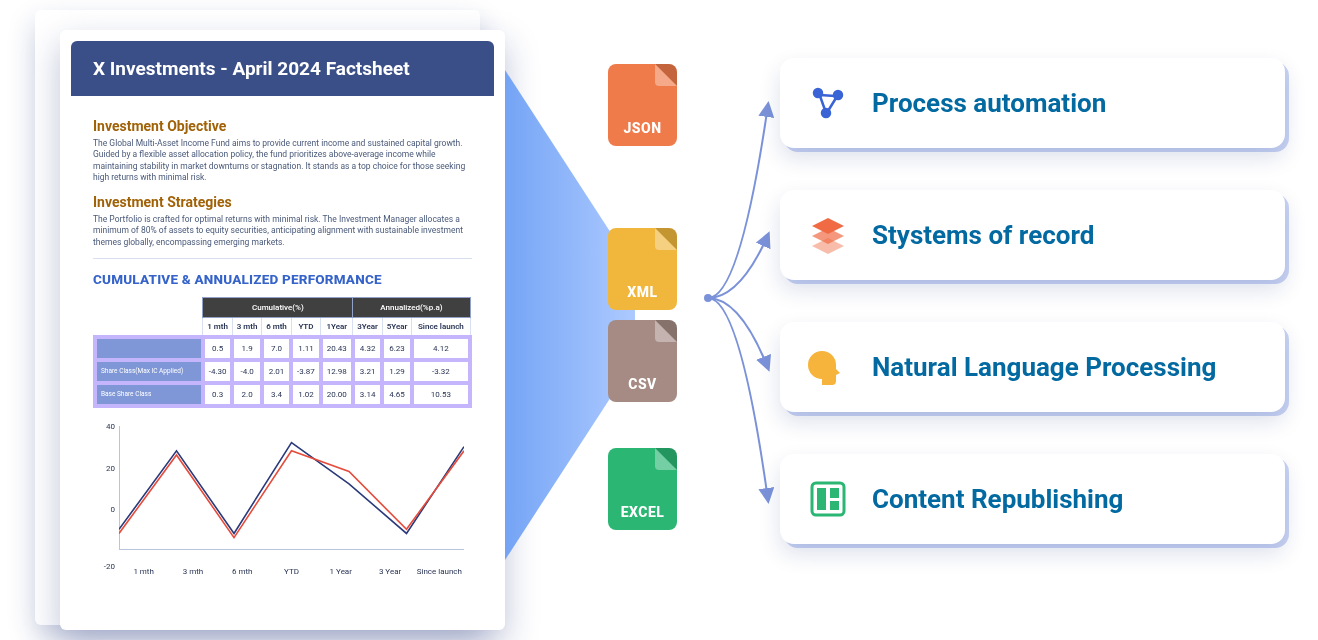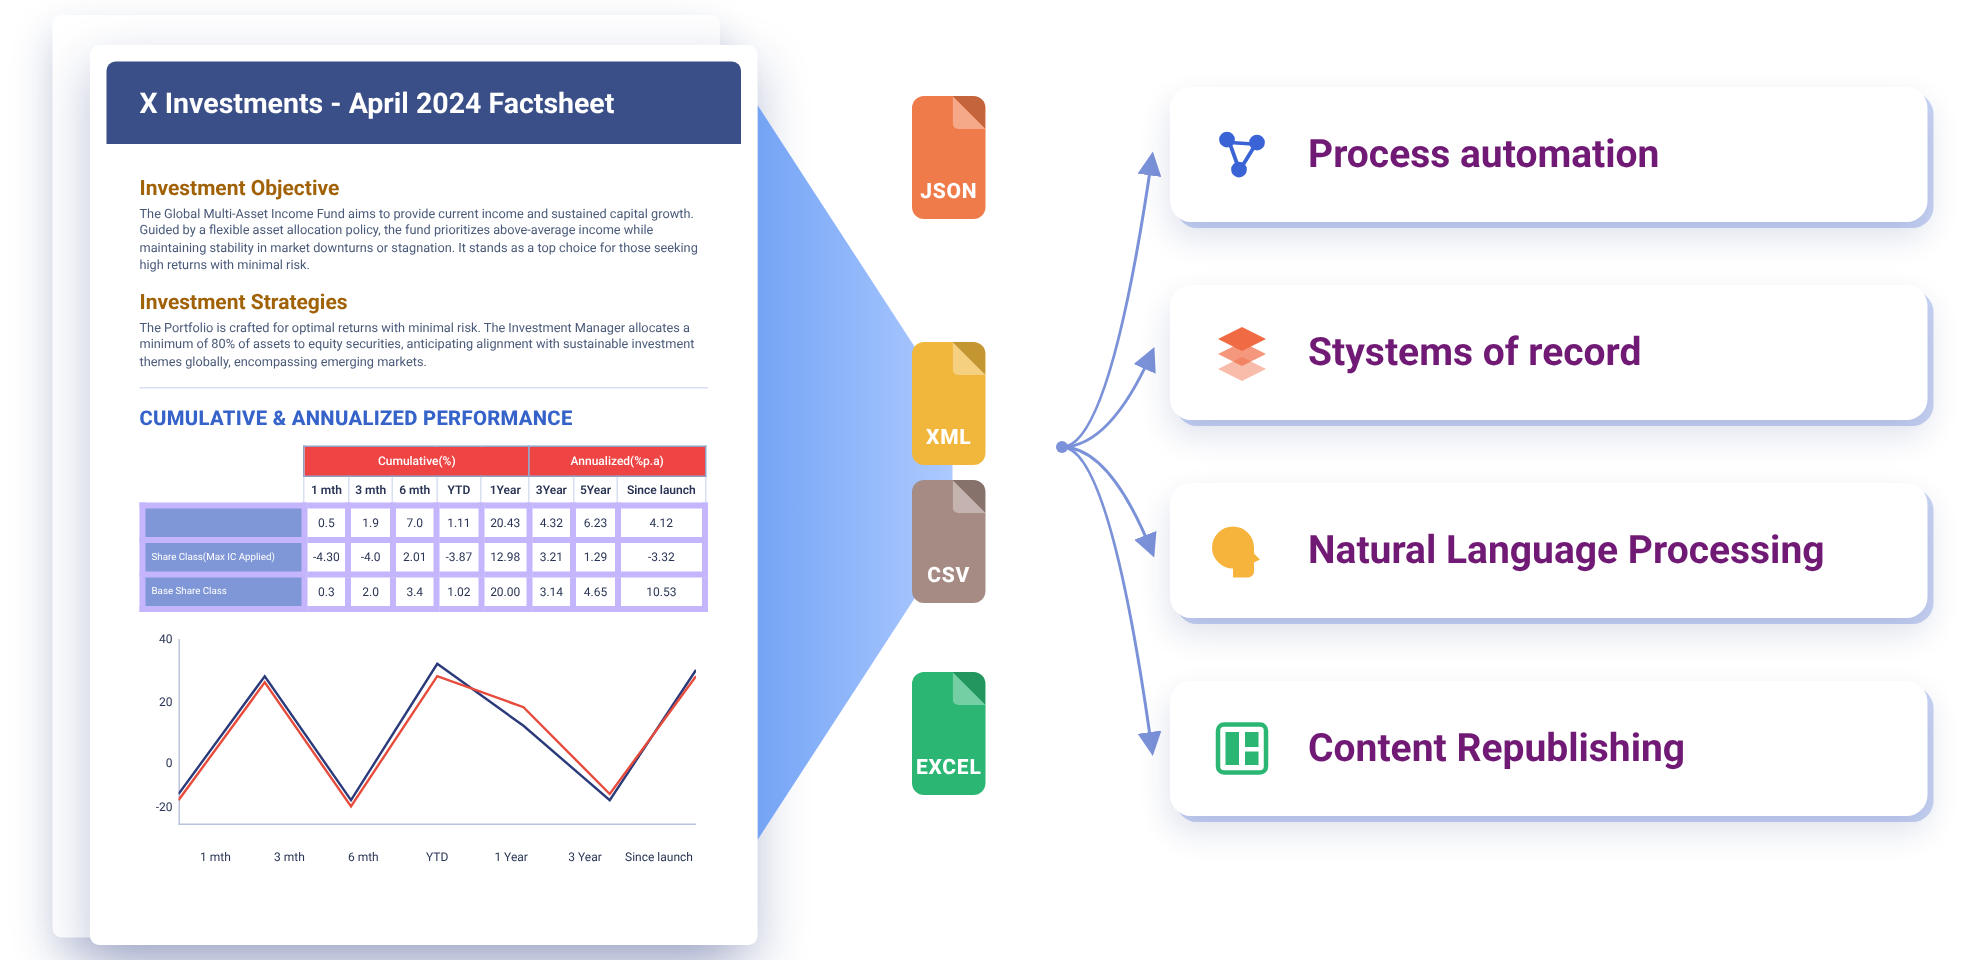--- a/index.html
+++ b/index.html
@@ -58,21 +58,21 @@
 .divider { border: 0; border-top: 1px solid #d7dff0; margin: 10px 0 12px; }
 .perf-h {
   color: #3563c9;
   font-weight: 800;
   font-size: 13.5px;
   letter-spacing: 0.2px;
   margin-bottom: 10px;
 }
 .tbl { width: 100%; border-collapse: collapse; font-size: 8px; }
 .tbl th.group {
-  background: #ef4444;
+  background: #404040;
   color: #fff;
   font-weight: 500;
   padding: 5px 0;
   border: 1px solid #92a1c8;
 }
 .tbl th.col {
   background: #fff;
   color: #2a3555;
   font-weight: 600;
   padding: 4px 2px;
@@ -100,21 +100,21 @@
 .chart-ytick { position:absolute; left:0; width:22px; text-align:right; font-size:8px; color:#2a3555; transform:translateY(-50%);}
 .chart-xlabels { position:absolute; left:26px; right:8px; bottom:0; display:flex; justify-content:space-between;}
 .chart-xlabels span { font-size:8px; color:#2a3555; flex:1; text-align:center;}
 svg.chart-lines { position:absolute; left:26px; top:0; right:8px; bottom:26px; width:calc(100% - 34px); height:calc(100% - 26px);}
 
 
 .funnel { position:absolute; left:505px; top:70px; width:290px; height:490px; pointer-events:none;}
 .connector { position:absolute; left:700px; top:50px; width:80px; height:530px; pointer-events:none;}
 
 
-.file { position:absolute; width:49px; height:82px; border-radius:8px; }
+.file { position:absolute; width:69px; height:82px; border-radius:8px; }
 .file .fold { position:absolute; top:0; right:0; width:22px; height:22px; background:rgba(0,0,0,0.18); border-top-right-radius:8px; clip-path: polygon(0 0, 100% 100%, 100% 0);}
 .file .fold2{ position:absolute; top:0; right:0; width:22px; height:22px; background:rgba(255,255,255,0.35); clip-path: polygon(0 0, 100% 100%, 0 100%); border-bottom-left-radius:4px;}
 .file-label{ position:absolute; bottom:10px; left:0; right:0; text-align:center; color:#fff; font-weight:800; font-size:14px; letter-spacing:0.5px;}
 .file.json{ background:#f07b4a; left:608px; top:64px;}
 .file.xml { background:#f0b73c; left:608px; top:192px;margin-top:36px;}
 .file.csv { background:#a58b83; left:608px; top:320px;}
 .file.excel{ background:#2bb673; left:608px; top:448px;}
 
 
 .rcard {
@@ -124,21 +124,21 @@
   height: 90px;
   background:#fff;
   border-radius:14px;
   box-shadow: 0 10px 22px rgba(24,44,120,0.14), 4px 4px 0 #c9d4f4;
   display:flex;
   align-items:center;
   gap:22px;
   padding:0 26px;
 }
 .rcard .icn{ width:44px; height:44px; display:flex; align-items:center; justify-content:center; }
-.rcard .txt{ font-size:26px; font-weight:700; color:#701a75; white-space:nowrap;}
+.rcard .txt{ font-size:26px; font-weight:700; color:#0369a1; white-space:nowrap;}
 .rcard.c1{ top:58px; }
 .rcard.c2{ top:190px; }
 .rcard.c3{ top:322px; }
 .rcard.c4{ top:454px; }
 
 </style>
 </head>
 <body>
 
 <div class="doc-shadow"></div>
@@ -207,21 +207,21 @@
             <td>3.14</td>
             <td>4.65</td>
             <td>10.53</td>
           </tr>
         </tbody>
     </table>
 
     <div class="chart-box">
       <div class="chart-axis"></div>
       <div id="yticks">
-          <div class="chart-ytick" style="top: 112px;">-20</div>
+          <div class="chart-ytick" style="top: 140px;">-20</div>
           <div class="chart-ytick" style="top: 82.6667px;">0</div>
           <div class="chart-ytick" style="top: 41.3333px;">20</div>
           <div class="chart-ytick" style="top: 0px;">40</div>
         </div>
       <svg class="chart-lines" id="chartsvg" viewBox="0 0 100 100" preserveAspectRatio="none">
           <polyline points="0,83.33333333333334 16.666666666666664,20 33.33333333333333,86.66666666666667 50,13.333333333333334 66.66666666666666,46.666666666666664 83.33333333333334,86.66666666666667 100,16.666666666666664" fill="none" stroke="#2a3a7a" stroke-width="1.6" vector-effect="non-scaling-stroke"></polyline>
           <polyline points="0,86.66666666666667 16.666666666666664,23.333333333333332 33.33333333333333,90 50,20 66.66666666666666,36.666666666666664 83.33333333333334,83.33333333333334 100,20" fill="none" stroke="#e64b3c" stroke-width="1.6" vector-effect="non-scaling-stroke"></polyline>
         </svg>
       <div class="chart-xlabels" id="xlabels">
           <span>1 mth</span>

